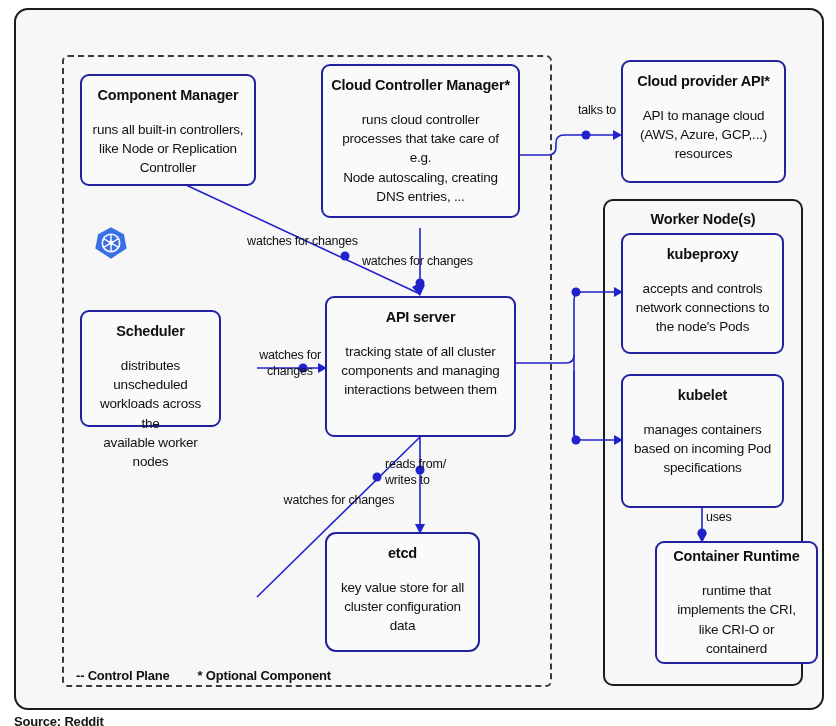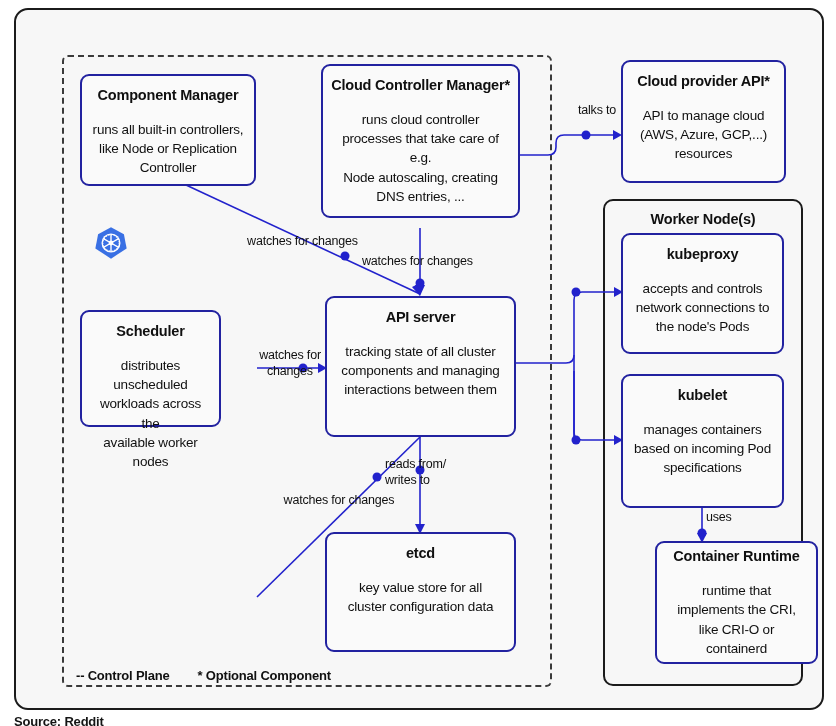--- a/index.html
+++ b/index.html
@@ -228,21 +228,21 @@
   </div>
 
   <div class="box" style="left:325px; top:296px; width:191px; height:141px;">
     <div class="title">API server</div>
     <div class="desc">tracking state of all cluster
 components and managing
 interactions between them</div>
   </div>
 
 
-  <div class="box" style="left:325px; top:532px; width:191px; height:120px;">
+  <div class="box" style="left:325px; top:532px; width:155px; height:120px;border-radius:11px;">
     <div class="title">etcd</div>
     <div class="desc">key value store for all
 cluster configuration data</div>
   </div>
 
   <div class="box" style="left:621px; top:60px; width:165px; height:123px;">
     <div class="title">Cloud provider API*</div>
     <div class="desc">API to manage cloud
 (AWS, Azure, GCP,...)
 resources</div>

